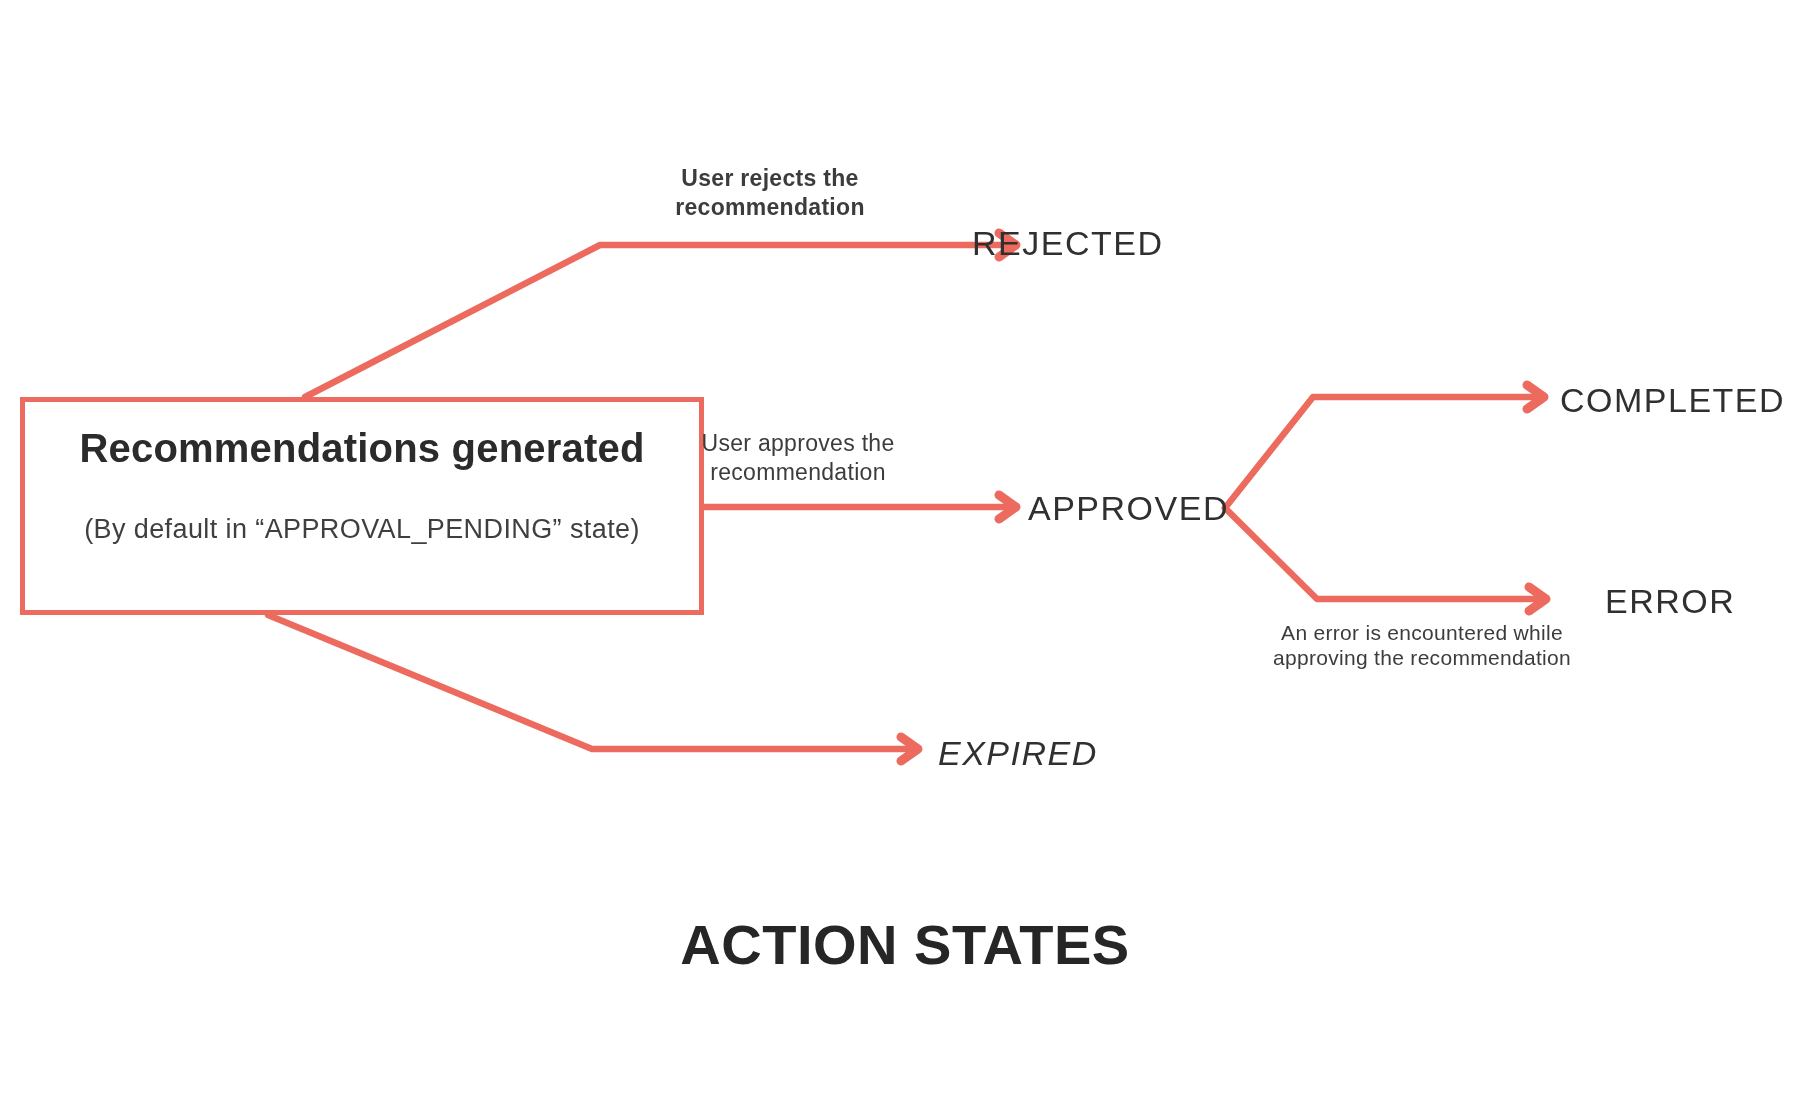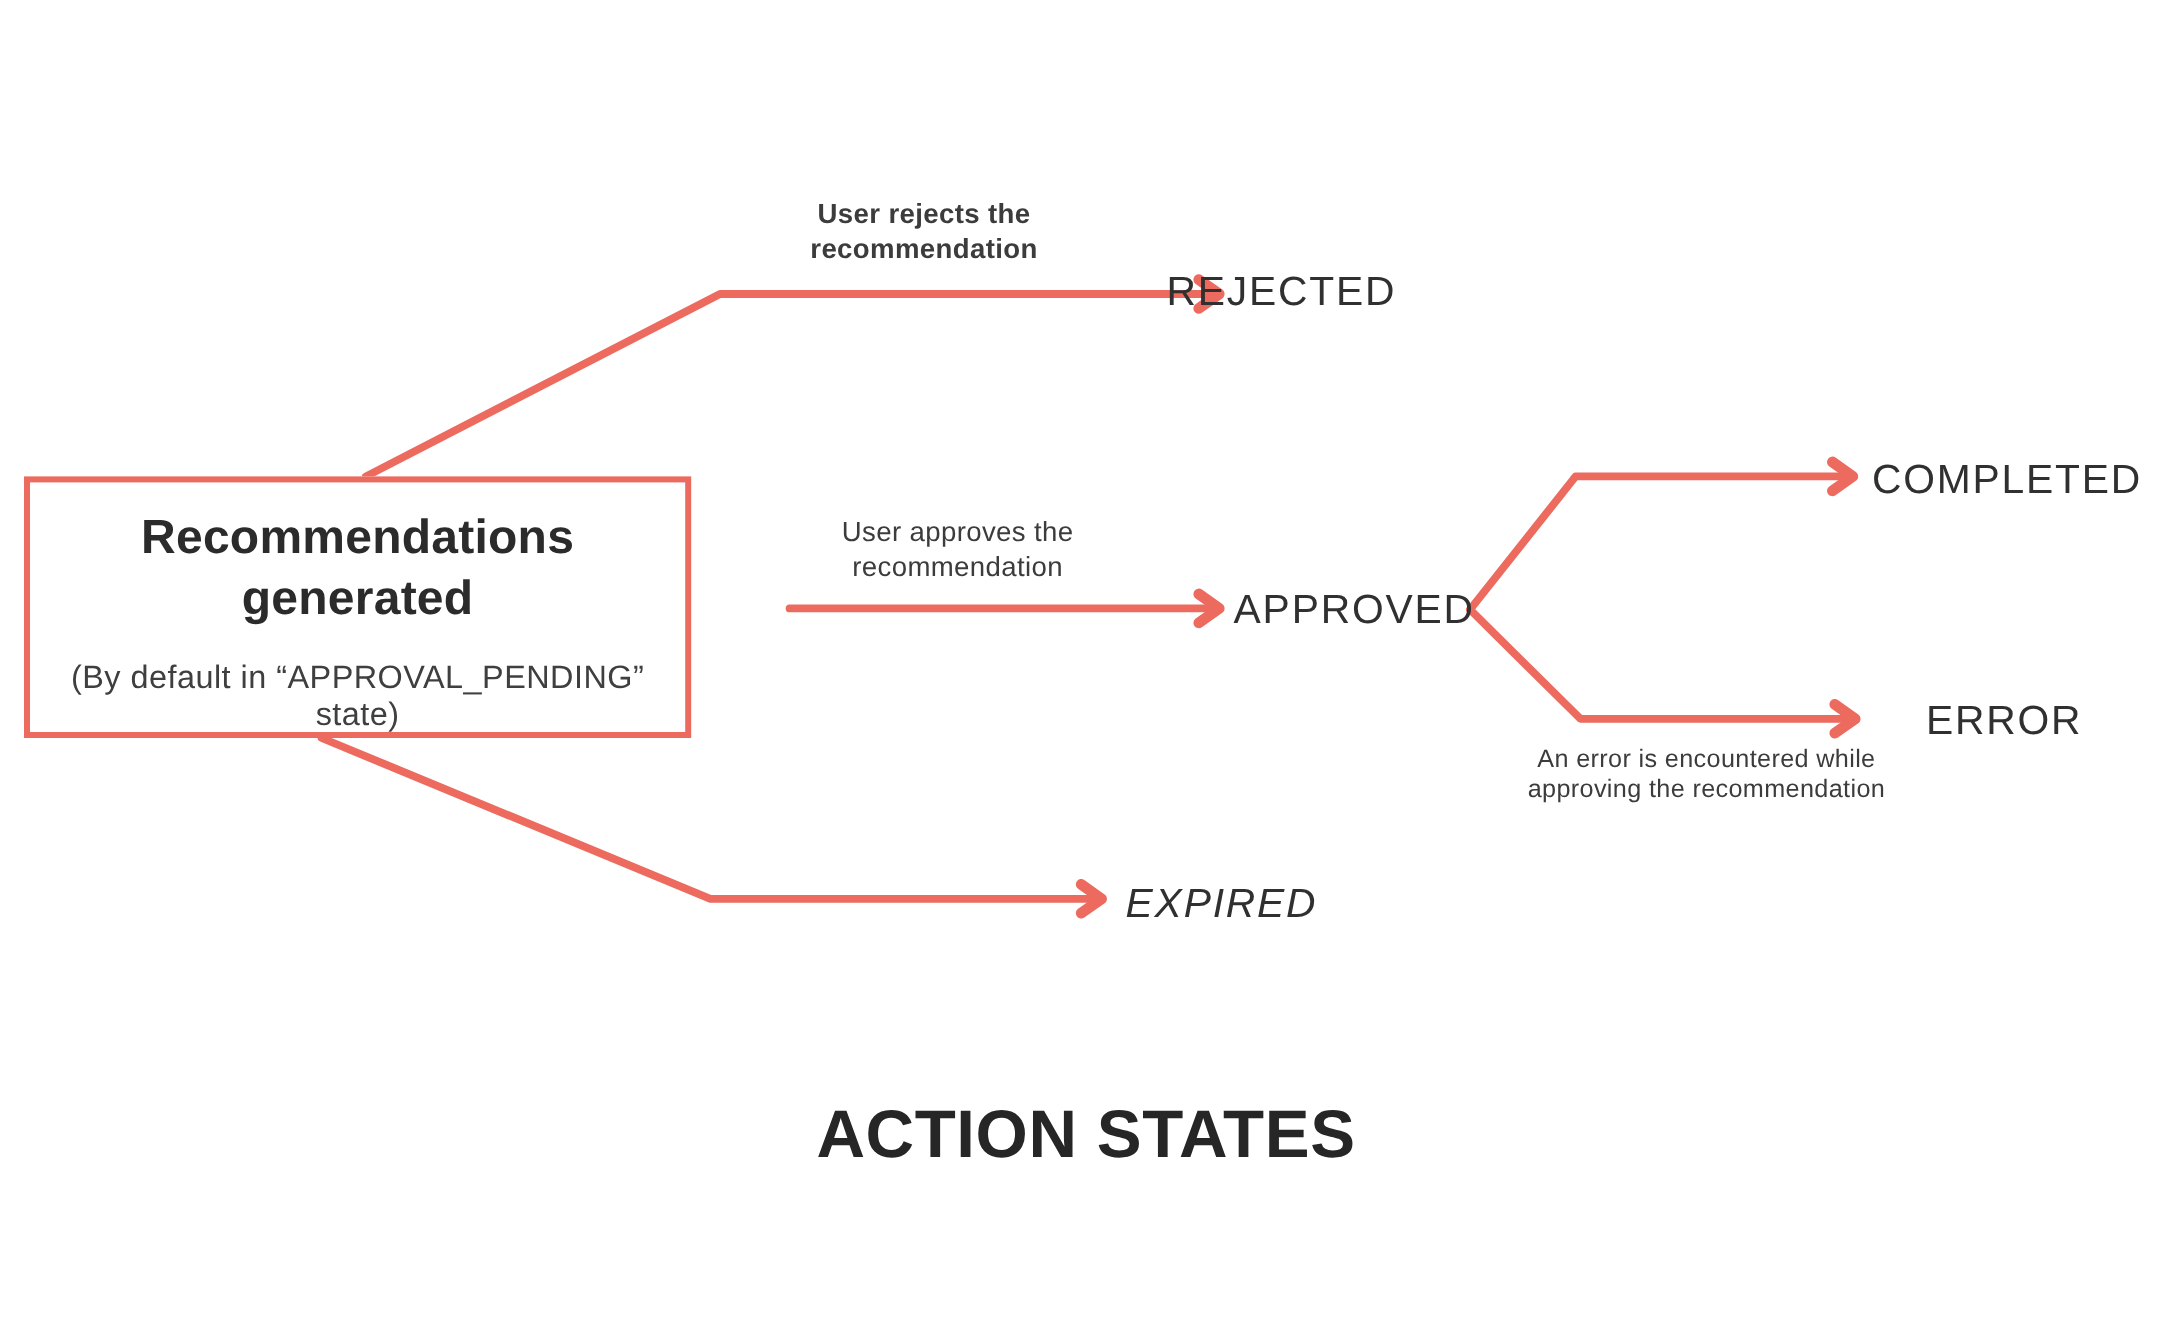--- a/index.html
+++ b/index.html
@@ -20,37 +20,37 @@
     left: 0;
     top: 0;
     width: 1804px;
     height: 1100px;
   }
 
   .source-box {
     position: absolute;
     left: 20px;
     top: 397px;
-    width: 556px;
+    width: 684px;
     height: 218px;
     border: 5px solid #ec6a5e;
     background: #ffffff;
     box-sizing: border-box;
     text-align: center;
   }
   .source-box .box-title {
     margin-top: 21px;
     font-size: 40px;
     line-height: 51px;
     font-weight: 700;
     color: #2b2b2b;
     letter-spacing: 0.2px;
   }
   .source-box .box-subtitle {
-    margin-top: 24px;
+    margin-top: 40px;
     font-size: 27px;
     font-weight: 400;
     color: #3f3f3f;
     letter-spacing: 0.4px;
   }
 
   .state-label {
     position: absolute;
     font-size: 34px;
     line-height: 40px;

